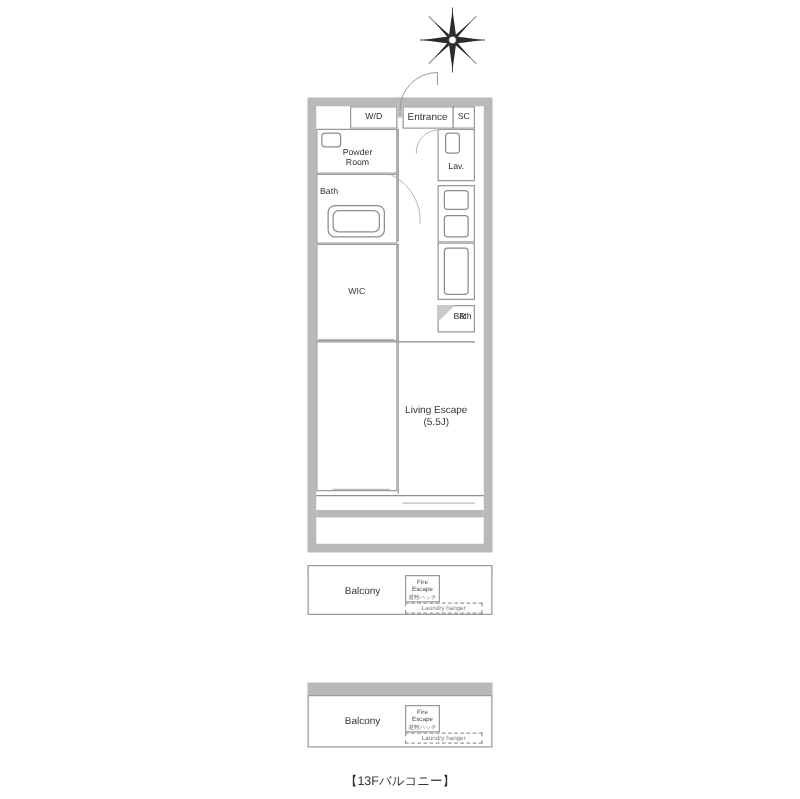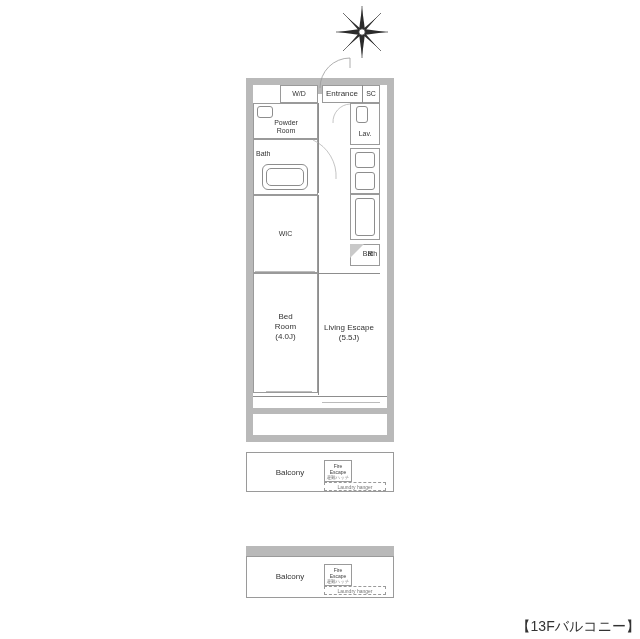--- a/index.html
+++ b/index.html
@@ -65,22 +65,22 @@
     position:absolute;left:0;top:0;width:148px;height:8px;background:#b9b9b9;
   }
   
   .balcony2{
     position:absolute;left:246px;top:546px;width:148px;height:52px;
   }
   .b2-top{position:absolute;left:0;top:0;width:148px;height:10px;background:#b9b9b9;}
   .b2-frame{position:absolute;left:0;top:10px;width:148px;height:42px;border:1px solid #9a9a9a;box-sizing:border-box;background:#fff;}
 
   .caption{
-    position:absolute;left:0;top:618px;width:640px;text-align:right;
-    font-size:14px;color:#333;
+    position:absolute;left:0;top:618px;width:640px;text-align:center;
+    font-size:10px;color:#333;
   }
   .dashbox{position:absolute;border:1px dashed #9a9a9a;box-sizing:border-box;}
   .solidbox{position:absolute;border:1px solid #9a9a9a;box-sizing:border-box;background:#fff;}
   .fire-lbl{font-size:5px;line-height:6px;text-align:center;color:#444;}
   .tiny{font-size:4.5px;line-height:5.5px;text-align:center;color:#777;}
 </style>
 </head>
 <body>
 
 <div class="stage">
@@ -163,23 +163,20 @@
     <div class="solidbox" style="left:7px;top:117px;width:65px;height:78px;"></div>
     <div class="lbl sm" style="left:7px;top:152px;width:65px;">WIC</div>
     <div class="ln h" style="left:9px;top:193px;width:60px;background:#bdbdbd;"></div>
 
     <div class="ln v" style="left:72px;top:25px;height:90px;"></div>
     <div class="ln v" style="left:72px;top:117px;height:200px;"></div>
     <div class="ln h" style="left:7px;top:195px;width:65px;"></div>
     <div class="ln h" style="left:72px;top:195px;width:62px;"></div>
 
     <div class="solidbox" style="left:7px;top:195px;width:65px;height:120px;"></div>
-    <div class="lbl" style="left:7px;top:234px;width:65px;">Bed
-Room
-(4.0J)</div>
     <div class="ln h" style="left:20px;top:313px;width:46px;background:#bdbdbd;"></div>
 
     <div class="lbl" style="left:72px;top:245px;width:62px;">Living Escape
 (5.5J)</div>
 
     <div class="boxwall" style="left:7px;top:330px;width:134px;height:6px;"></div>
     <div class="ln h" style="left:7px;top:318px;width:134px;"></div>
     <div class="ln h" style="left:76px;top:324px;width:58px;background:#bbb;"></div>
   </div>
 

